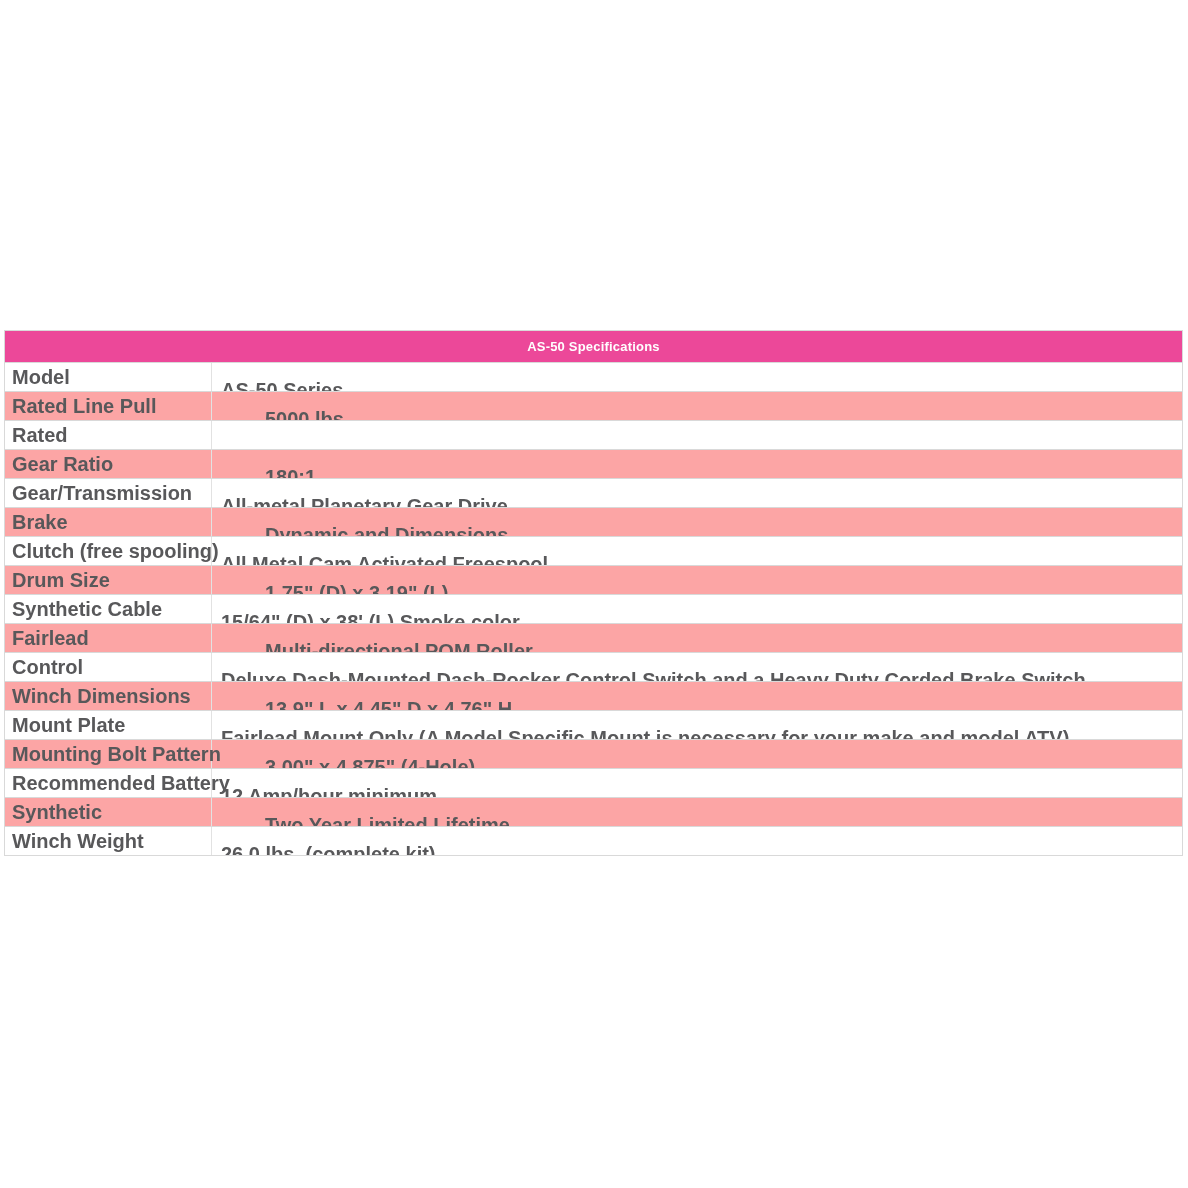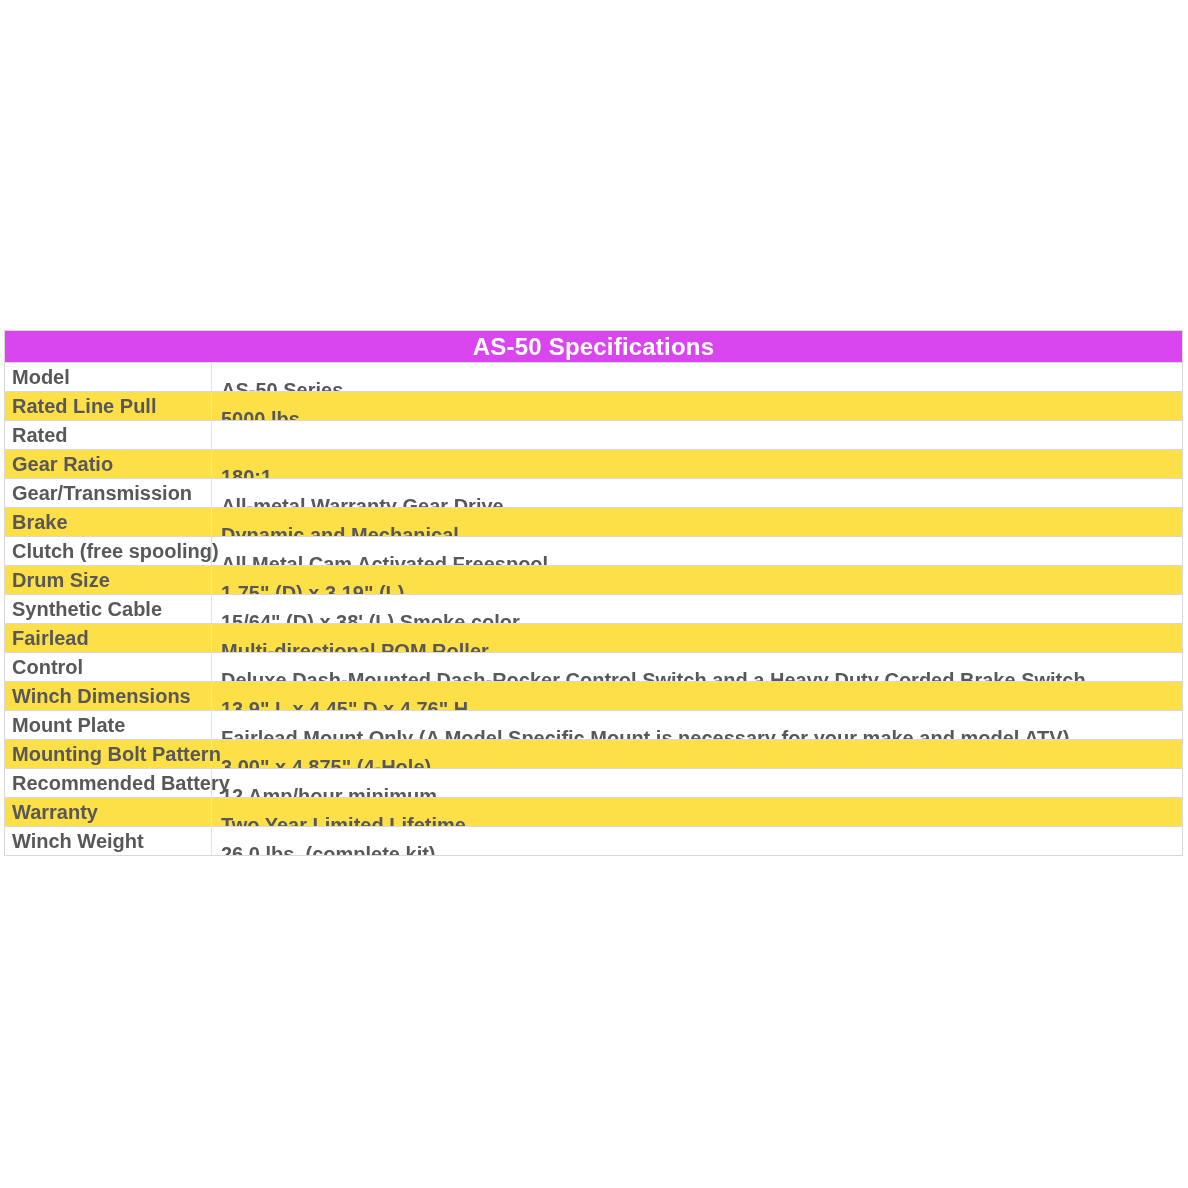--- a/index.html
+++ b/index.html
@@ -13,43 +13,44 @@
   }
   .spec-table {
     position: absolute;
     top: 330px;
     left: 4px;
     width: 1179px;
     border: 1px solid #d9d9d9;
     box-sizing: border-box;
   }
   .spec-header {
-    background: #d946ef;
+    background: #ec4899;
     color: #ffffff;
     font-weight: bold;
-    font-size: 24px;
+    font-size: 13px;
     text-align: center;
     height: 31px;
     line-height: 31px;
     letter-spacing: 0.2px;
   }
   .spec-row {
     display: flex;
     height: 28px;
     line-height: 28px;
     border-top: 1px solid #d9d9d9;
     background: #ffffff;
     font-weight: bold;
     font-size: 20px;
     color: #58585a;
     white-space: nowrap;
     overflow: hidden;
   }
   .spec-row.alt {
-    background: #fde047;
+    background: #fca5a5;
+    gap: 44px;
   }
   .label-cell {
     width: 207px;
     flex: 0 0 207px;
     padding-left: 7px;
     border-right: 1px solid #e2e2e2;
     box-sizing: border-box;
   }
   .value-cell {
     flex: 1;
@@ -73,25 +74,25 @@
   </div>
   <div class="spec-row">
     <div class="label-cell">Rated</div>
   </div>
   <div class="spec-row alt">
     <div class="label-cell">Gear Ratio</div>
     <div class="value-cell">180:1</div>
   </div>
   <div class="spec-row">
     <div class="label-cell">Gear/Transmission</div>
-    <div class="value-cell">All-metal Warranty Gear Drive</div>
+    <div class="value-cell">All-metal Planetary Gear Drive</div>
   </div>
   <div class="spec-row alt">
     <div class="label-cell">Brake</div>
-    <div class="value-cell">Dynamic and Mechanical</div>
+    <div class="value-cell">Dynamic and Dimensions</div>
   </div>
   <div class="spec-row">
     <div class="label-cell">Clutch (free spooling)</div>
     <div class="value-cell">All Metal Cam Activated Freespool</div>
   </div>
   <div class="spec-row alt">
     <div class="label-cell">Drum Size</div>
     <div class="value-cell">1.75" (D) x 3.19" (L)</div>
   </div>
   <div class="spec-row">
@@ -116,20 +117,20 @@
   </div>
   <div class="spec-row alt">
     <div class="label-cell">Mounting Bolt Pattern</div>
     <div class="value-cell">3.00" x 4.875" (4-Hole)</div>
   </div>
   <div class="spec-row">
     <div class="label-cell">Recommended Battery</div>
     <div class="value-cell">12 Amp/hour minimum</div>
   </div>
   <div class="spec-row alt">
-    <div class="label-cell">Warranty</div>
+    <div class="label-cell">Synthetic</div>
     <div class="value-cell">Two Year Limited Lifetime</div>
   </div>
   <div class="spec-row">
     <div class="label-cell">Winch Weight</div>
     <div class="value-cell">26.0 lbs. (complete kit)</div>
   </div>
 </div>
 
 </body></html>

